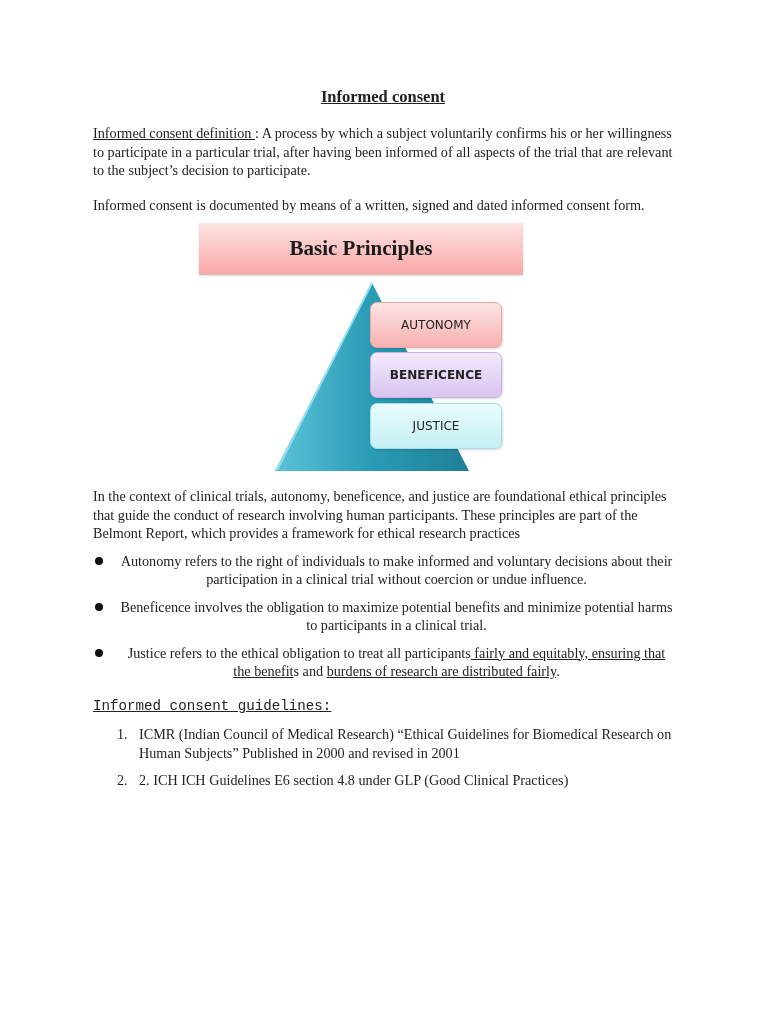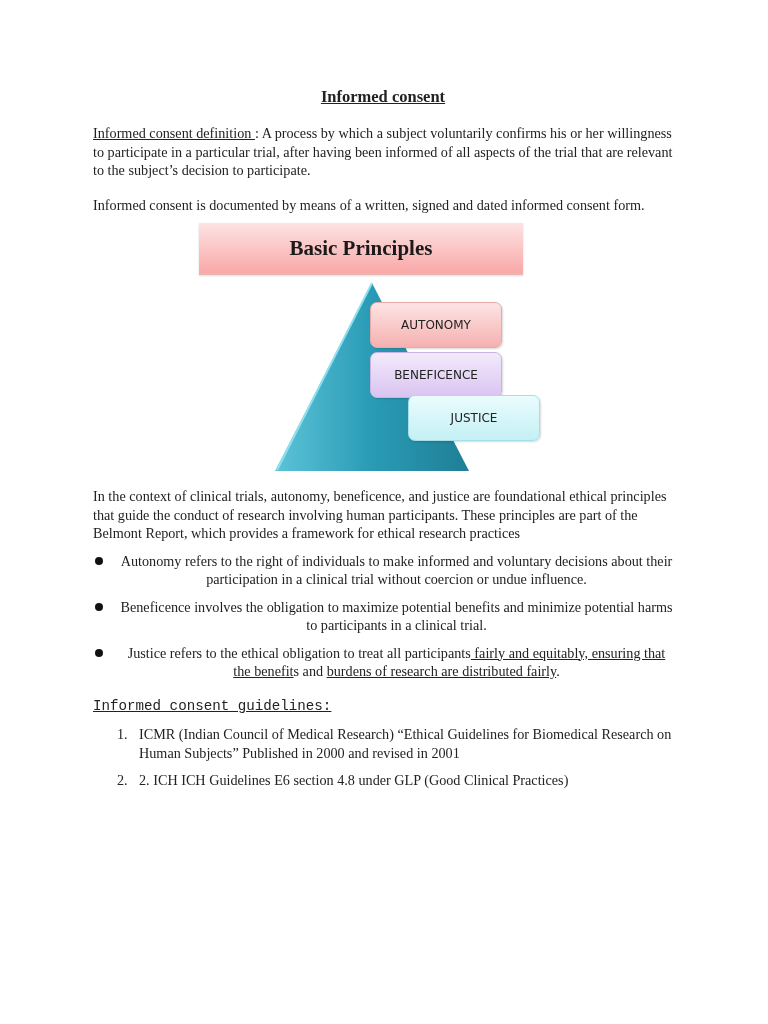--- a/index.html
+++ b/index.html
@@ -14,22 +14,22 @@
               background: linear-gradient(#fde3e3, #f9a8a8); border-bottom: 2px solid #e8b5b5;
               box-shadow: 0 1px 2px rgba(0,0,0,0.15);
               display: flex; align-items: center; justify-content: center;
               font-family: "Liberation Serif", serif; font-weight: bold; font-size: 21px; color: #1a1a1a; }
     .pyramid { position: absolute; left: 0; top: 58px; }
     .box { position: absolute; left: 171px; width: 130px; height: 44px; border-radius: 7px;
            display: flex; align-items: center; justify-content: center;
            font-family: "DejaVu Sans", sans-serif; font-size: 12px; color: #222;
            box-shadow: 1px 1px 2px rgba(0,0,0,0.15); }
     .b1 { top: 79px; background: linear-gradient(#fde4e4, #f6b0b0); border: 1px solid #e8a9a9; }
-    .b2 { top: 129px; background: linear-gradient(#f3eafb, #d9c4f1); border: 1px solid #c9b3e3; }
-    .b3 { top: 172px; background: linear-gradient(#eafcfd, #c4f0f5); border: 1px solid #a6dfe6; margin-left: 38px; }
+    .b2 { top: 129px; background: linear-gradient(#f3eafb, #d9c4f1); border: 1px solid #c9b3e3; font-weight: bold; }
+    .b3 { top: 180px; background: linear-gradient(#eafcfd, #c4f0f5); border: 1px solid #a6dfe6; }
     ul.bullets { list-style: none; margin: 0 0 9px 0; padding: 0; text-align: center; }
     ul.bullets li { position: relative; padding-left: 27px; margin-bottom: 9px; }
     ul.bullets li .dot { position: absolute; left: 2px; top: 5px; width: 8px; height: 8px; border-radius: 50%; background: #111; }
     ol.guides { list-style: none; margin: 0; padding: 0; }
     ol.guides li { position: relative; padding-left: 46px; margin-bottom: 9px; }
     ol.guides li .num { position: absolute; left: 24px; top: 0; }
   </style>
 </head>
 <body>
 

